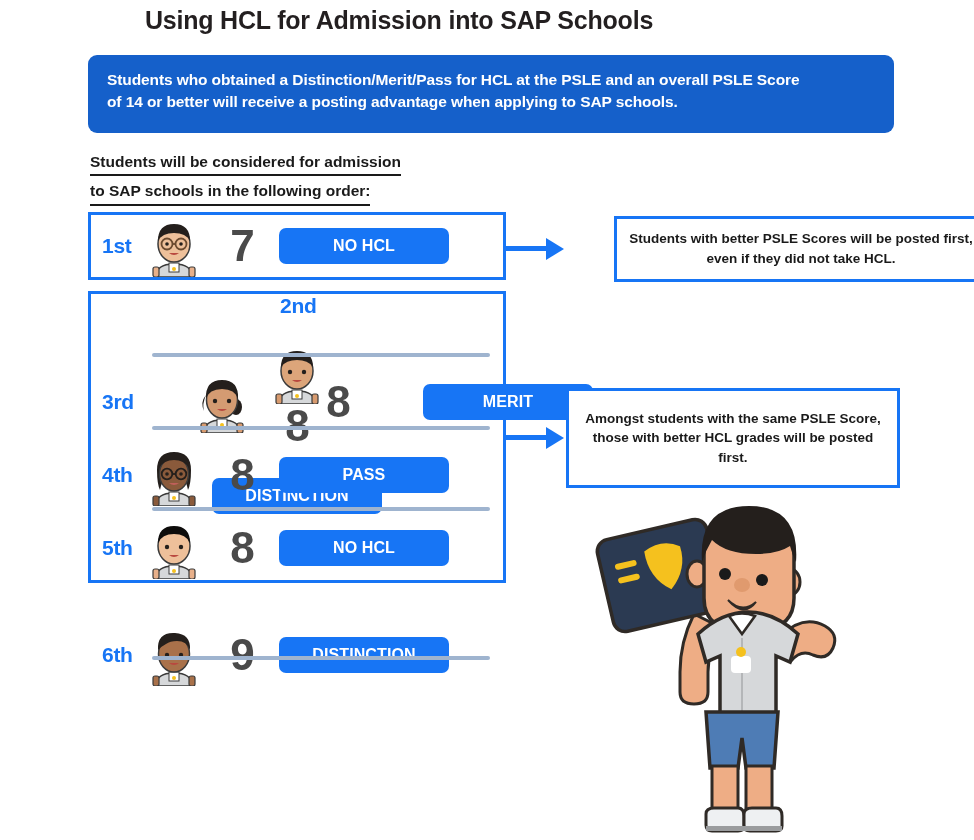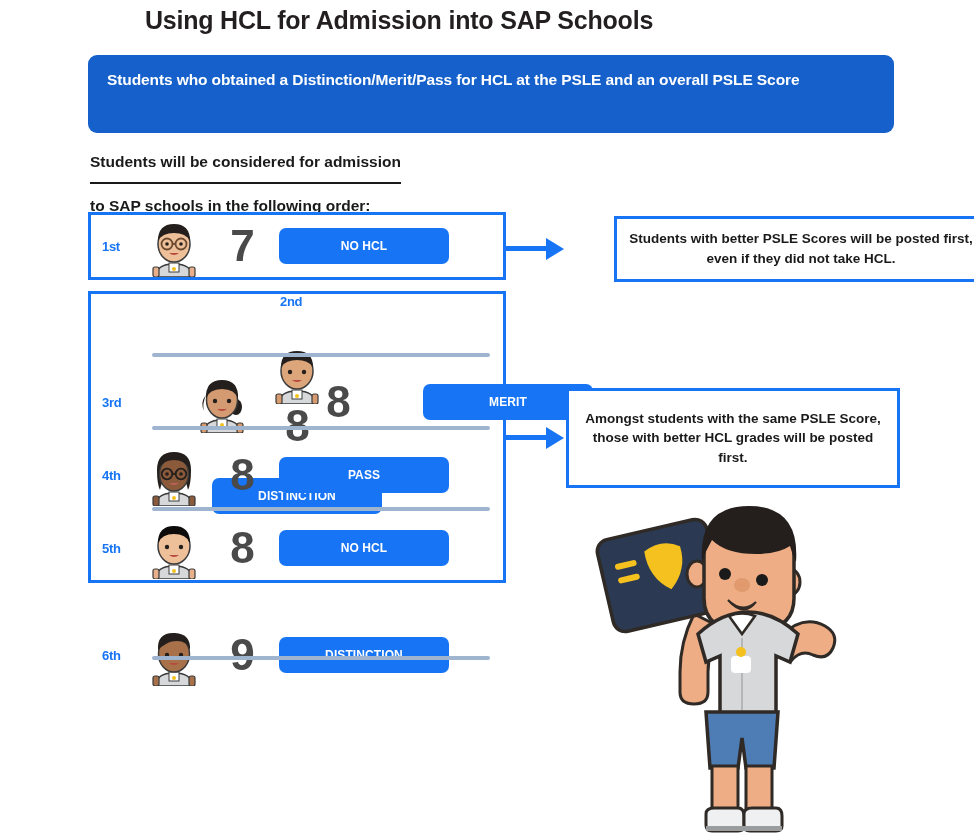--- a/index.html
+++ b/index.html
@@ -34,53 +34,53 @@
   }
 
   
   .section-heading{
     position:absolute;left:90px;top:150px;width:430px;
     font-size:15.5px;font-weight:bold;line-height:1.5;color:#1a1a1a;
   }
   .section-heading span{
     display:inline-block;
     border-bottom:2px solid #1a1a1a;
-    padding-bottom:9px;
-  }
-  .section-heading .l2{margin-top:10px;}
+    padding-bottom:1px;
+  }
+  .section-heading .l2{margin-top:3px;}
 
   
   .group-box{
     position:absolute;border:3px solid #1775f5;background:#ffffff;
     box-sizing:border-box;
   }
   #group-1{left:88px;top:212px;width:418px;height:68px;}
   #group-2{left:88px;top:291px;width:418px;height:292px;}
 
   
   .rank-row{
     position:absolute;left:95px;width:404px;height:72px;
     display:flex;align-items:center;
   }
   .rank-label{
     width:48px;flex:0 0 48px;
-    font-size:13px;font-weight:bold;color:#1775f5;
+    font-size:21px;font-weight:bold;color:#1775f5;
     letter-spacing:-0.3px;
     padding-left:7px;box-sizing:border-box;
   }
   .avatar-cell{width:62px;flex:0 0 62px;display:flex;justify-content:center;align-items:flex-end;height:62px;}
   .score-cell{
     width:74px;flex:0 0 74px;text-align:center;
     font-size:44px;font-weight:bold;color:#4a4a4a;
     line-height:1;letter-spacing:-1px;
   }
   .grade-cell{flex:1 1 auto;display:flex;justify-content:flex-start;}
   .grade-pill{
     width:170px;height:36px;background:#1775f5;border-radius:7px;
-    color:#ffffff;font-size:12px;font-weight:bold;letter-spacing:0.1px;
+    color:#ffffff;font-size:16px;font-weight:bold;letter-spacing:0.1px;
     display:flex;align-items:center;justify-content:center;
   }
   .row-sep{
     position:absolute;left:152px;width:338px;height:4px;
     background:#9fb4cf;border-radius:2px;
   }
 
   
   .callout{
     position:absolute;border:3px solid #1775f5;background:#ffffff;
@@ -105,20 +105,21 @@
 </style>
 </head>
 <body>
 
 <div class="page">
 
   <div class="title">Using HCL for Admission into SAP Schools</div>
 
   <div class="banner">
     <div class="banner-text">Students who obtained a Distinction/Merit/Pass for HCL at the PSLE and an overall PSLE Score</div>
+    <div class="banner-text">of 14 or better will receive a posting advantage when applying to SAP schools.</div>
   </div>
 
   <div class="section-heading">
     <span>Students will be considered for admission</span>
     <br>
     <span class="l2">to SAP schools in the following order:</span>
   </div>
 
   <div class="group-box" id="group-1"></div>
   <div class="group-box" id="group-2"></div>

